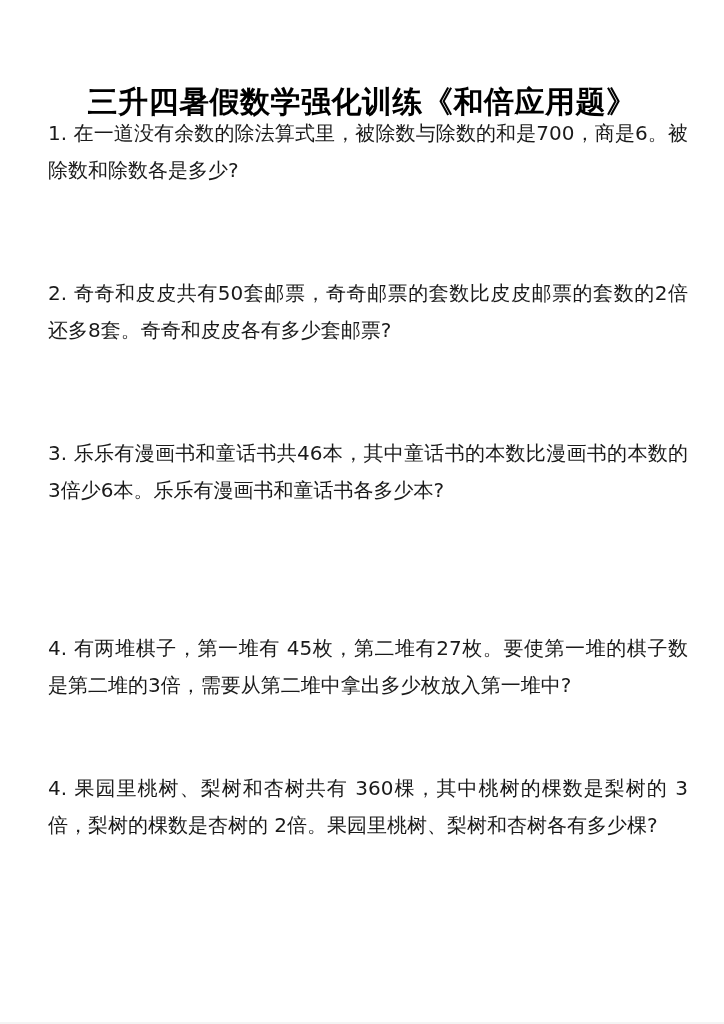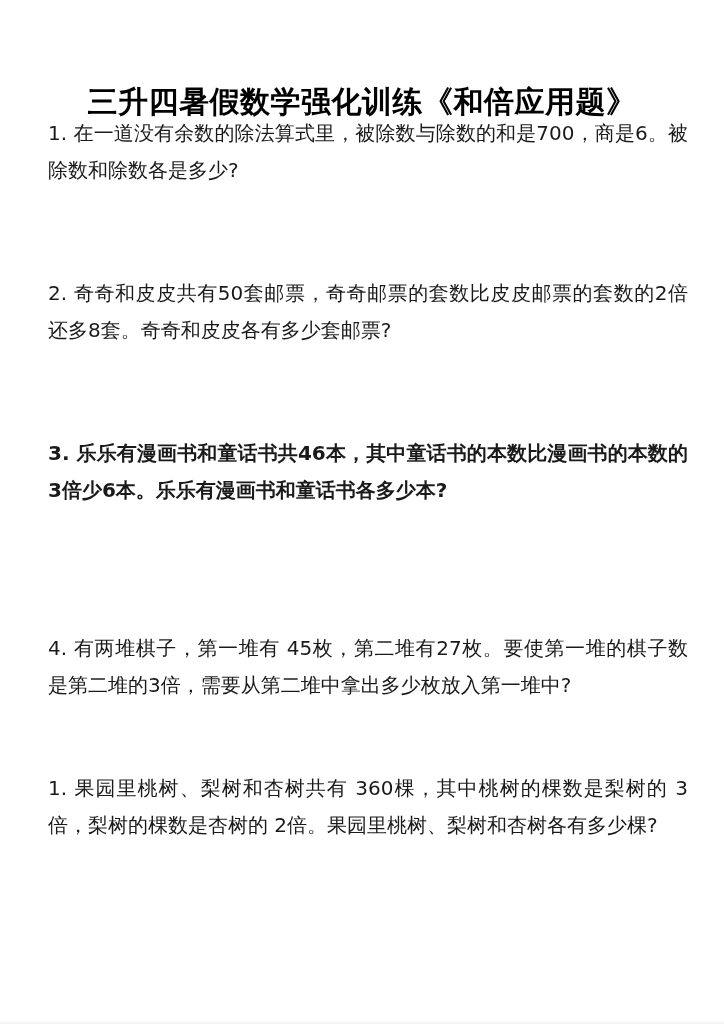--- a/index.html
+++ b/index.html
@@ -34,36 +34,36 @@
       left: 48px;
       width: 640px;
       font-size: 20px;
       line-height: 37px;
       color: #1a1a1a;
       margin: 0;
       text-align: justify;
     }
     #q1 { top: 115px; }
     #q2 { top: 275px; }
-    #q3 { top: 435px; font-weight: bold; }
+    #q3 { top: 435px; }
     #q4 { top: 630px; }
     #q5 { top: 770px; }
     .bottom-edge {
       position: absolute;
       left: 0;
       bottom: 0;
       width: 724px;
       height: 2px;
       background: #f4f4f4;
     }
   </style>
 </head>
 <body>
 
 <h1 class="page-title">三升四暑假数学强化训练《和倍应用题》</h1>
 
 <p class="question" id="q1">1. 在一道没有余数的除法算式里，被除数与除数的和是700，商是6。被除数和除数各是多少?</p>
 <p class="question" id="q2">2. 奇奇和皮皮共有50套邮票，奇奇邮票的套数比皮皮邮票的套数的2倍还多8套。奇奇和皮皮各有多少套邮票?</p>
 <p class="question" id="q3">3. 乐乐有漫画书和童话书共46本，其中童话书的本数比漫画书的本数的 3倍少6本。乐乐有漫画书和童话书各多少本?</p>
 <p class="question" id="q4">4. 有两堆棋子，第一堆有 45枚，第二堆有27枚。要使第一堆的棋子数是第二堆的3倍，需要从第二堆中拿出多少枚放入第一堆中?</p>
-<p class="question" id="q5">1. 果园里桃树、梨树和杏树共有 360棵，其中桃树的棵数是梨树的 3倍，梨树的棵数是杏树的 2倍。果园里桃树、梨树和杏树各有多少棵?</p>
+<p class="question" id="q5">4. 果园里桃树、梨树和杏树共有 360棵，其中桃树的棵数是梨树的 3倍，梨树的棵数是杏树的 2倍。果园里桃树、梨树和杏树各有多少棵?</p>
 
 <div class="bottom-edge"></div>
 
 </body></html>

